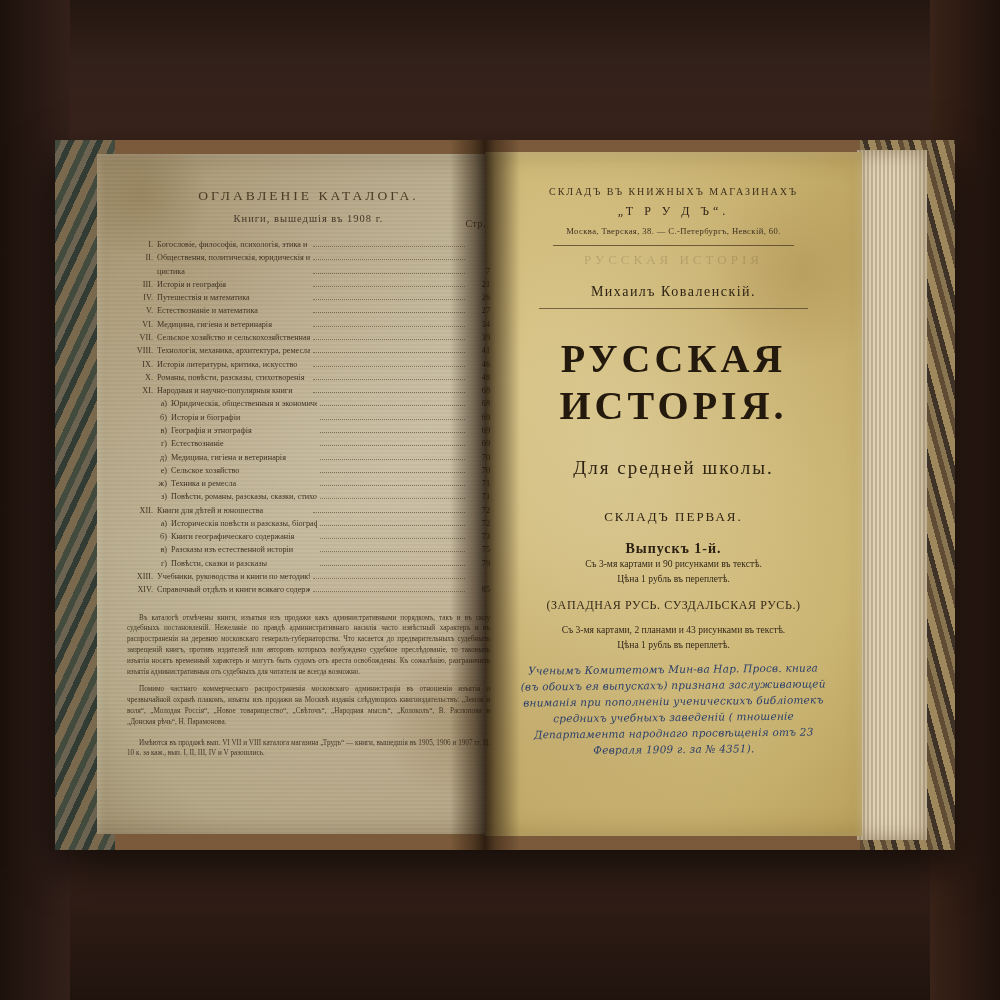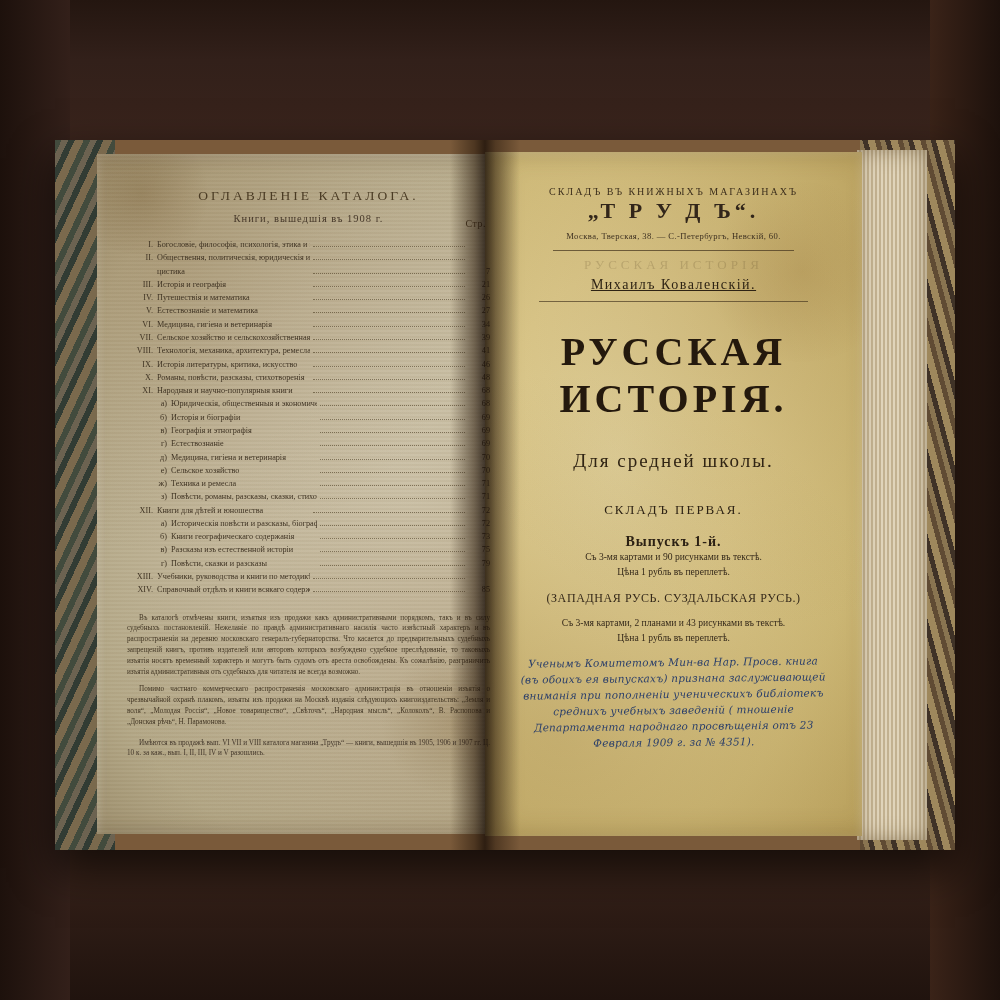--- a/index.html
+++ b/index.html
@@ -106,27 +106,27 @@
   .lp-note{
     margin-top:16px;font-size:7.2px;line-height:1.5;text-align:justify;color:#423624;
   }
   .lp-note p{margin:0 0 7px 0;text-indent:12px;}
   .lp-foot{margin-top:10px;font-size:7.2px;line-height:1.5;text-align:justify;color:#42362a;}
   .lp-foot p{margin:0;text-indent:12px;}
 
   
   .rp-inner{position:relative;z-index:3;padding:34px 34px 0 34px;color:#35291a;text-align:center;}
   .rp-store{font-size:10px;letter-spacing:2px;color:#3d2f1c;}
-  .rp-brand{font-size:22px;letter-spacing:4px;font-weight:bold;margin-top:1px;color:#32261a;}
+  .rp-brand{font-size:12px;letter-spacing:4px;font-weight:normal;margin-top:7px;color:#32261a;}
   .rp-addr{font-size:8.6px;margin-top:7px;letter-spacing:.4px;color:#3d3020;}
   .rp-rule{height:1px;background:#4a3a22;margin:9px 34px 0 34px;opacity:.75;}
   .rp-ghost{
     font-size:13px;letter-spacing:4px;color:rgba(90,72,40,.22);margin-top:6px;height:16px;overflow:hidden;
   }
-  .rp-author{font-size:14px;letter-spacing:1.5px;margin-top:4px;color:#2e2314;text-decoration:underline;}
+  .rp-author{font-size:14px;letter-spacing:1.5px;margin-top:16px;color:#2e2314;}
   .rp-rule2{height:1px;background:#4a3a22;margin:8px 20px 0 20px;opacity:.7;}
   .rp-main-title{
     font-size:40px;letter-spacing:4px;font-weight:bold;margin-top:26px;color:#24190d;
   }
   .rp-for{font-size:19px;letter-spacing:2px;margin-top:28px;color:#302414;}
   .rp-part{font-size:13px;letter-spacing:2px;margin-top:30px;color:#2d2214;}
   .rp-issue{font-size:14px;letter-spacing:1px;margin-top:16px;font-weight:bold;color:#2b2013;}
   .rp-desc{font-size:10.5px;letter-spacing:.6px;margin-top:10px;line-height:1.5;color:#35291a;}
   .rp-meta{font-size:9.6px;line-height:1.55;color:#35291a;}
   .rp-issue2{font-size:14px;letter-spacing:1px;margin-top:36px;font-weight:bold;color:#2b2013;}

